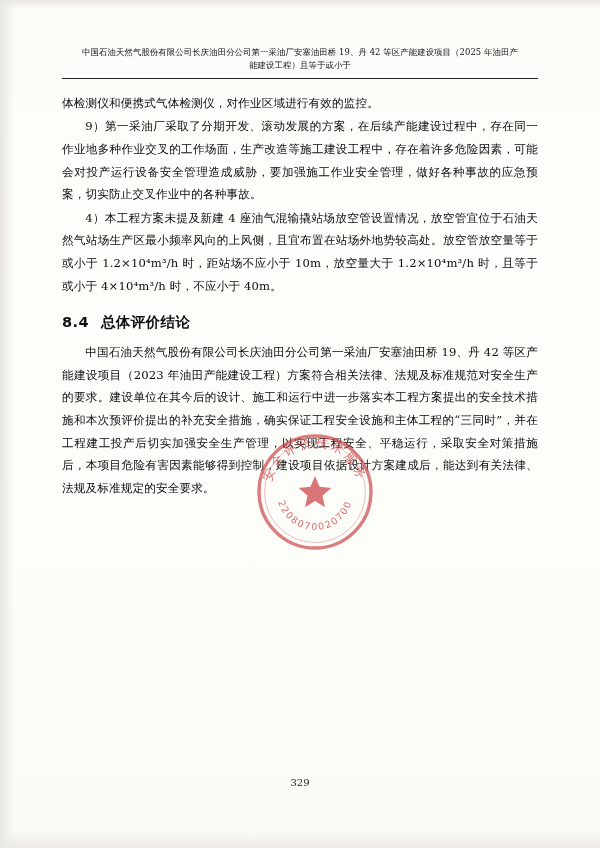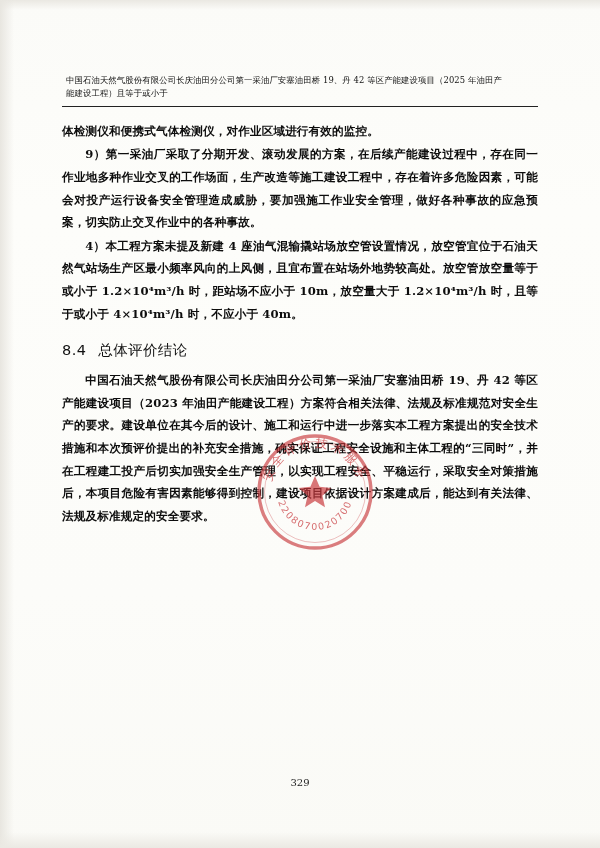--- a/index.html
+++ b/index.html
@@ -27,49 +27,47 @@
     position: absolute;
     inset: 0;
     background: linear-gradient(180deg, #fbfbf8 0%, #fdfdfa 25%, #fcfcf9 70%, #fafaf6 100%);
     pointer-events: none;
   }
   .content {
     position: relative;
     padding: 46px 62px 0 62px;
   }
   .header {
-    text-align: left;
+    text-align: center;
     font-size: 8.4px;
     line-height: 1.6;
     letter-spacing: 0.1px;
     color: #111;
     padding: 0 4px;
-    margin-top: 28px;
   }
   .header-rule {
     border: none;
     border-top: 1px solid #222;
     margin: 5px 0 13px 0;
   }
   p.body-text {
     font-size: 11.6px;
     line-height: 1.95;
     text-align: justify;
     text-justify: inter-ideograph;
     margin: 0 0 1px 0;
     letter-spacing: 0.15px;
     color: #0d0d0d;
-    font-weight: bold;
   }
   p.indent {
     text-indent: 2em;
   }
   h2.section-heading {
     font-size: 14.5px;
-    font-weight: normal;
+    font-weight: bold;
     margin: 16px 0 9px 0;
     letter-spacing: 0.4px;
     font-family: "DejaVu Sans", "Liberation Sans", sans-serif;
   }
   h2.section-heading .num {
     margin-right: 12px;
   }
   .page-number {
     position: absolute;
     left: 0;

